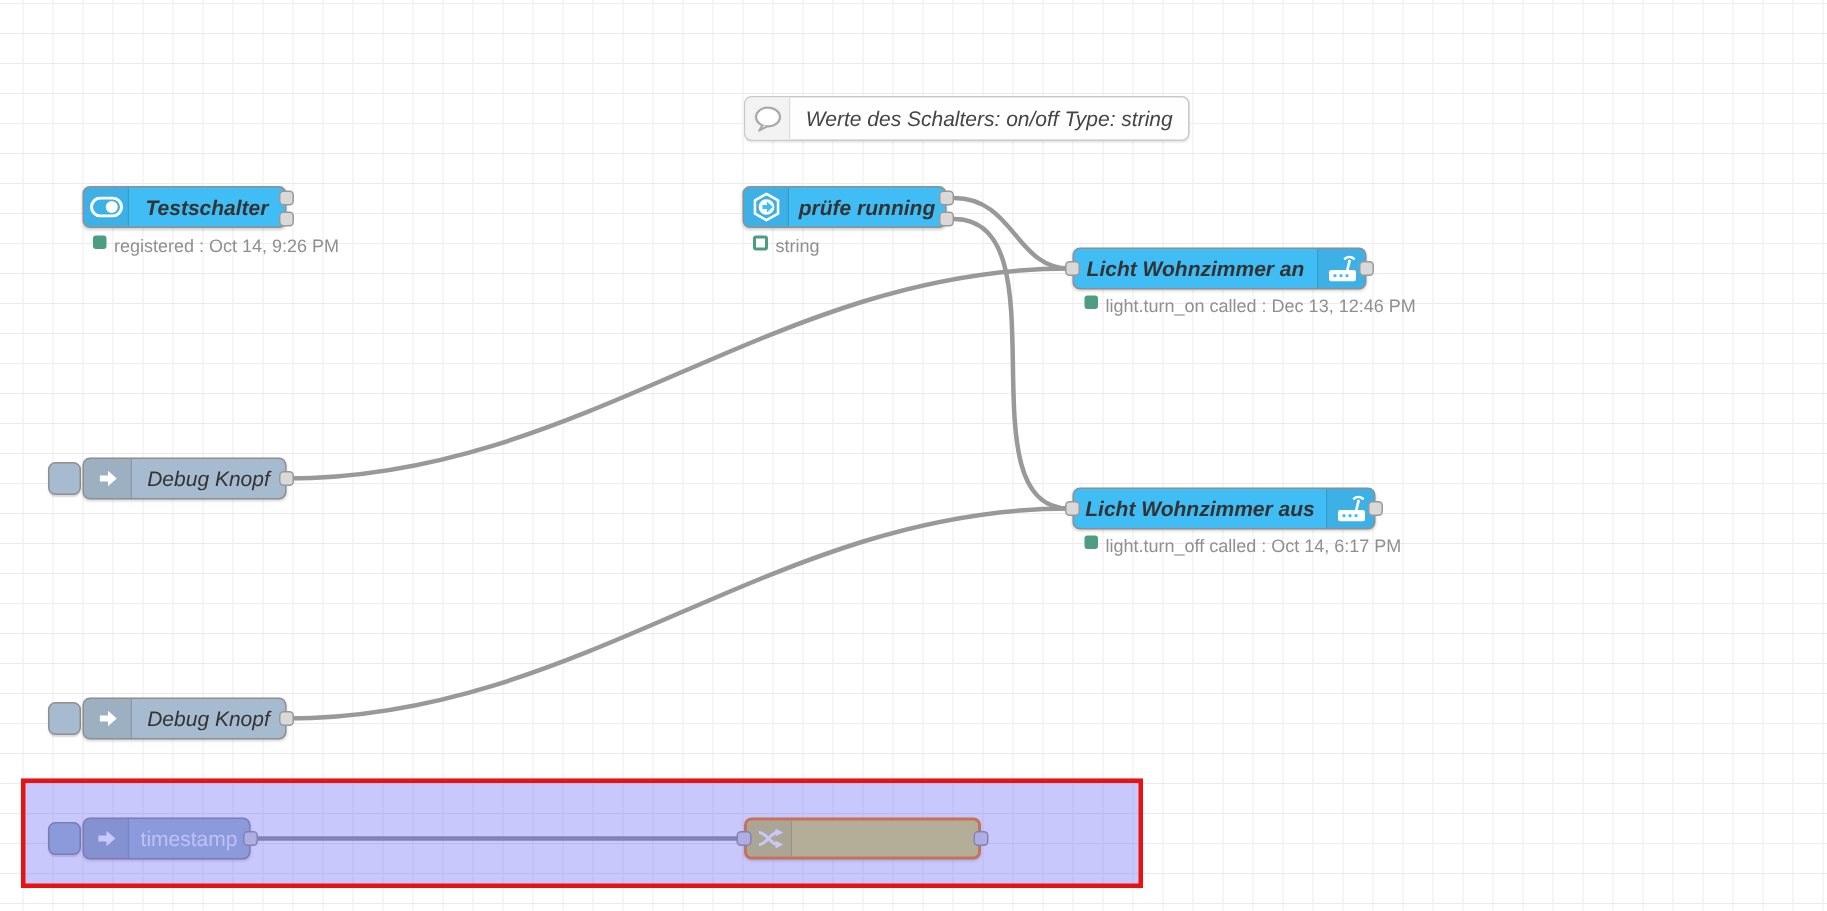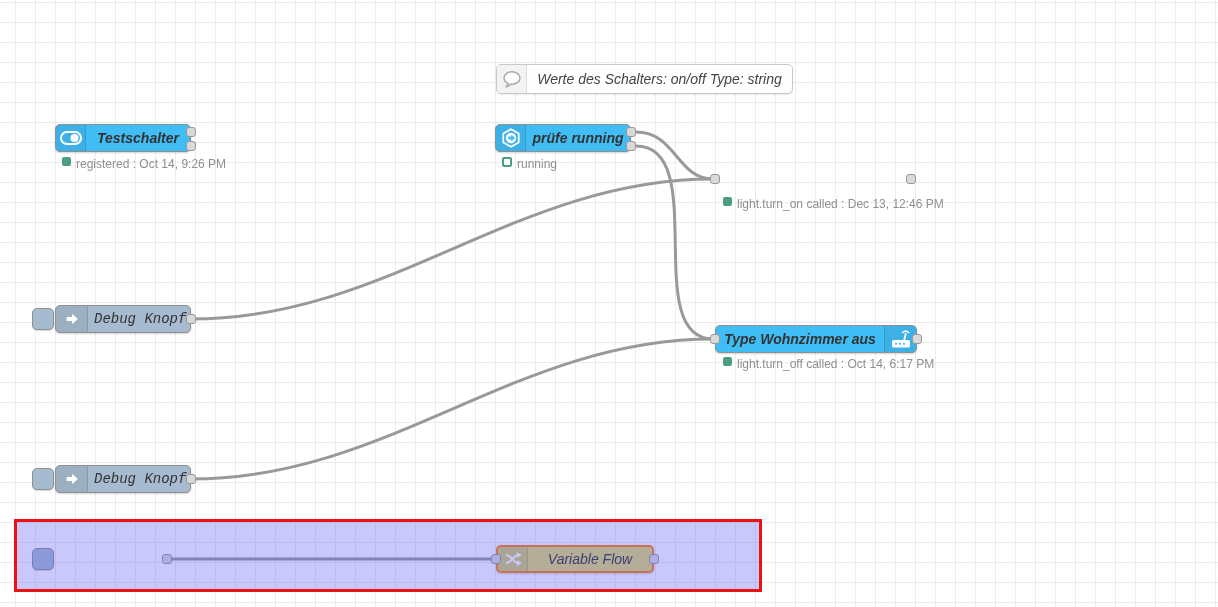--- a/index.html
+++ b/index.html
@@ -22,21 +22,21 @@
     font-size:14px; font-style:italic; color:#333;
     box-shadow:0 1px 2px rgba(0,0,0,0.18);
   }
   .node .label { flex:1; display:flex; align-items:center; justify-content:center; white-space:nowrap; padding:0 6px; }
   .icon-box {
     width:30px; flex:0 0 auto; display:flex; align-items:center; justify-content:center;
     background:rgba(0,0,0,0.06); border-right:1px solid rgba(0,0,0,0.12); border-radius:4px 0 0 4px;
   }
   .icon-box.right { border-right:none; border-left:1px solid rgba(0,0,0,0.12); border-radius:0 4px 4px 0; width:32px; }
   .ha-blue   { background:#41bdf5;font-weight:bold; }
-  .inject    { background:#a6bbcf;font-family:Liberation Mono, monospace; }
+  .inject    { background:#a6bbcf; }
   .fn-yellow { background:#e2d96e; }
   .comment   { background:#fefefe; border-color:#c9c9c9; color:#444; box-shadow:0 1px 1px rgba(0,0,0,0.08); }
   .comment .icon-box { background:#f3f3f3; border-right:1px solid #ddd; }
   .selected-node { border:2px solid #ff7f0e; }
   .plain-label .label { font-style:normal; color:#f2f2fa; }
 
   .port {
     position:absolute; z-index:3; width:10px; height:10px;
     background:#d9d9d9; border:1px solid #999; border-radius:3px;
   }
@@ -105,44 +105,58 @@
         <circle cx="10" cy="10" r="5.2" fill="#fff"></circle>
         <path d="M7.3,8.6 h3 V6.4 l3.9,3.6 -3.9,3.6 V11.4 h-3 z" fill="#41bdf5"></path>
       </svg>
     </span>
     <span class="label">prüfe running</span>
   </div>
   <span class="port" style="left:626px;top:127px"></span>
   <span class="port" style="left:626px;top:141px"></span>
   <div class="status" style="left:502px;top:157px">
     <span class="status-ring"></span>
-    <span>running</span>
-  </div>
-
-  <span class="port" style="left:710px;top:174px"></span>
-  <span class="port" style="left:906px;top:174px"></span>
-  <div class="status" style="left:723px;top:197px">
-    <span class="status-dot"></span>
-    <span>light.turn_on called : Dec 13, 12:46 PM</span>
-  </div>
-
-  <div class="node ha-blue" style="left:715px;top:325px;width:202px">
-    <span class="label">Type Wohnzimmer aus</span>
+    <span>string</span>
+  </div>
+
+  <div class="node ha-blue" style="left:715px;top:165px;width:196px">
+    <span class="label">Licht Wohnzimmer an</span>
     <span class="icon-box right">
       <svg width="22" height="20" viewBox="0 0 22 20">
         <rect x="2" y="11" width="18" height="7.5" rx="1.5" fill="#fff"></rect>
         <circle cx="6" cy="14.8" r="1.1" fill="#41bdf5"></circle>
         <circle cx="10" cy="14.8" r="1.1" fill="#41bdf5"></circle>
         <circle cx="14" cy="14.8" r="1.1" fill="#41bdf5"></circle>
         <line x1="14.2" y1="11" x2="15.6" y2="5.5" stroke="#fff" stroke-width="1.8"></line>
         <path d="M12.6,3.5 a4.5,4.5 0 0 1 6,0" fill="none" stroke="#fff" stroke-width="1.6" stroke-linecap="round"></path>
         <circle cx="15.6" cy="5" r="1" fill="#fff"></circle>
       </svg>
     </span>
   </div>
+  <span class="port" style="left:710px;top:174px"></span>
+  <span class="port" style="left:906px;top:174px"></span>
+  <div class="status" style="left:723px;top:197px">
+    <span class="status-dot"></span>
+    <span>light.turn_on called : Dec 13, 12:46 PM</span>
+  </div>
+
+  <div class="node ha-blue" style="left:715px;top:325px;width:202px">
+    <span class="label">Licht Wohnzimmer aus</span>
+    <span class="icon-box right">
+      <svg width="22" height="20" viewBox="0 0 22 20">
+        <rect x="2" y="11" width="18" height="7.5" rx="1.5" fill="#fff"></rect>
+        <circle cx="6" cy="14.8" r="1.1" fill="#41bdf5"></circle>
+        <circle cx="10" cy="14.8" r="1.1" fill="#41bdf5"></circle>
+        <circle cx="14" cy="14.8" r="1.1" fill="#41bdf5"></circle>
+        <line x1="14.2" y1="11" x2="15.6" y2="5.5" stroke="#fff" stroke-width="1.8"></line>
+        <path d="M12.6,3.5 a4.5,4.5 0 0 1 6,0" fill="none" stroke="#fff" stroke-width="1.6" stroke-linecap="round"></path>
+        <circle cx="15.6" cy="5" r="1" fill="#fff"></circle>
+      </svg>
+    </span>
+  </div>
   <span class="port" style="left:710px;top:334px"></span>
   <span class="port" style="left:912px;top:334px"></span>
   <div class="status" style="left:723px;top:357px">
     <span class="status-dot"></span>
     <span>light.turn_off called : Oct 14, 6:17 PM</span>
   </div>
 
   <span class="inject-btn" style="left:32px;top:308px"></span>
   <div class="node inject" style="left:55px;top:305px;width:136px">
     <span class="icon-box" style="width:32px">
@@ -159,31 +173,38 @@
     <span class="icon-box" style="width:32px">
       <svg width="18" height="18" viewBox="0 0 20 20">
         <path d="M4,7.8 h6 V4.2 l6.5,5.8 -6.5,5.8 V12.2 H4 z" fill="#fff"></path>
       </svg>
     </span>
     <span class="label">Debug Knopf</span>
   </div>
   <span class="port" style="left:186px;top:474px"></span>
 
   <span class="inject-btn" style="left:32px;top:548px"></span>
+  <div class="node inject plain-label" style="left:55px;top:545px;width:112px">
+    <span class="icon-box" style="width:30px">
+      <svg width="18" height="18" viewBox="0 0 20 20">
+        <path d="M4,7.8 h6 V4.2 l6.5,5.8 -6.5,5.8 V12.2 H4 z" fill="#fff"></path>
+      </svg>
+    </span>
+    <span class="label">timestamp</span>
+  </div>
   <span class="port" style="left:162px;top:554px"></span>
 
   <div class="node fn-yellow selected-node" style="left:496px;top:545px;width:158px">
     <span class="icon-box">
       <svg width="20" height="20" viewBox="0 0 20 20">
         <path d="M3,6 C8,6 11,14 15,14" fill="none" stroke="#fff" stroke-width="2"></path>
         <path d="M3,14 C8,14 11,6 15,6" fill="none" stroke="#fff" stroke-width="2"></path>
         <polygon points="14,11.3 19,14 14,16.7" fill="#fff"></polygon>
         <polygon points="14,3.3 19,6 14,8.7" fill="#fff"></polygon>
       </svg>
     </span>
-    <span class="label">Variable Flow</span>
   </div>
   <span class="port" style="left:491px;top:554px"></span>
   <span class="port" style="left:649px;top:554px"></span>
 
   <div class="selection-overlay"></div>
 
 </div>
 
 </body></html>

